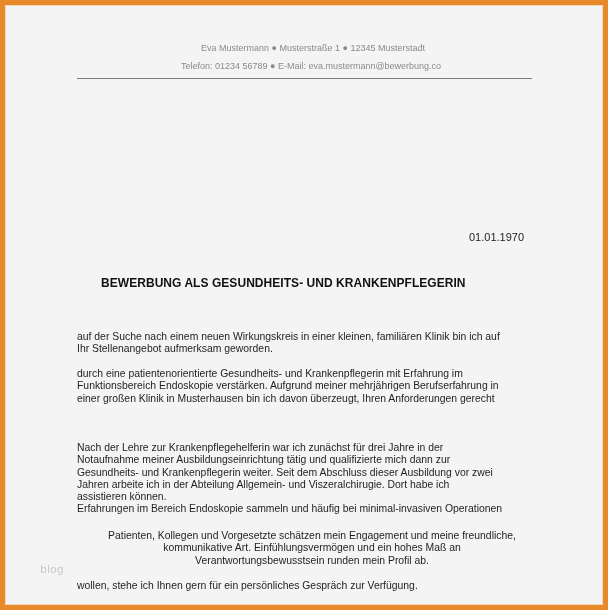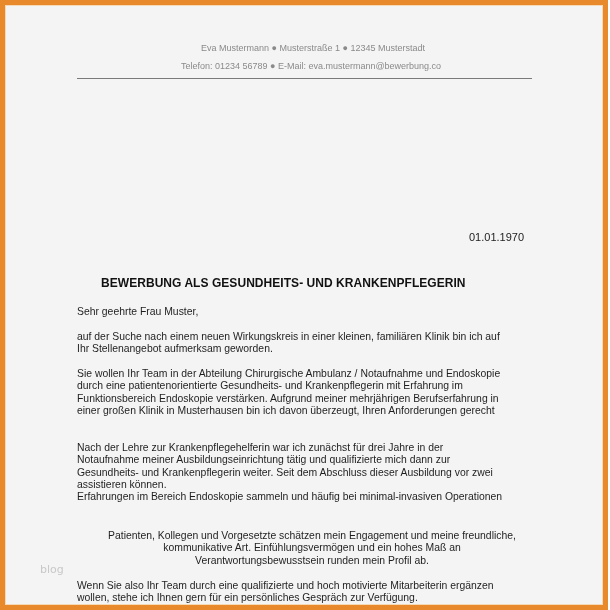--- a/index.html
+++ b/index.html
@@ -115,50 +115,46 @@
 
     <div class="header-line l1">Eva Mustermann ● Musterstraße 1 ● 12345 Musterstadt</div>
     <div class="header-line l2">Telefon: 01234 56789 ● E-Mail: eva.mustermann@bewerbung.co</div>
     <div class="divider"></div>
 
 
     <div class="date">01.01.1970</div>
 
     <div class="subject">BEWERBUNG ALS GESUNDHEITS- UND KRANKENPFLEGERIN</div>
 
-    <div class="body-text salutation">
-      <p>Sehr geehrte Frau Muster,</p>
-    </div>
 
     <div class="body-text p1">
       <span class="line">auf der Suche nach einem neuen Wirkungskreis in einer kleinen, familiären Klinik bin ich auf</span>
       <span class="line">Ihr Stellenangebot aufmerksam geworden.</span>
     </div>
 
     <div class="body-text p2">
-      <span class="line">Sie wollen Ihr Team in der Abteilung Chirurgische Ambulanz / Notaufnahme und Endoskopie</span>
       <span class="line">durch eine patientenorientierte Gesundheits- und Krankenpflegerin mit Erfahrung im</span>
       <span class="line">Funktionsbereich Endoskopie verstärken. Aufgrund meiner mehrjährigen Berufserfahrung in</span>
       <span class="line">einer großen Klinik in Musterhausen bin ich davon überzeugt, Ihren Anforderungen gerecht</span>
     </div>
 
     <div class="body-text p3">
       <span class="line">Nach der Lehre zur Krankenpflegehelferin war ich zunächst für drei Jahre in der</span>
       <span class="line">Notaufnahme meiner Ausbildungseinrichtung tätig und qualifizierte mich dann zur</span>
       <span class="line">Gesundheits- und Krankenpflegerin weiter. Seit dem Abschluss dieser Ausbildung vor zwei</span>
+      <span class="line">Jahren arbeite ich in der Abteilung Allgemein- und Viszeralchirugie. Dort habe ich</span>
       <span class="line">assistieren können.</span>
       <span class="line">Erfahrungen im Bereich Endoskopie sammeln und häufig bei minimal-invasiven Operationen</span>
     </div>
 
     <div class="body-text p4">
       <span class="line">Patienten, Kollegen und Vorgesetzte schätzen mein Engagement und meine freundliche,</span>
       <span class="line">kommunikative Art. Einfühlungsvermögen und ein hohes Maß an</span>
       <span class="line">Verantwortungsbewusstsein runden mein Profil ab.</span>
     </div>
 
     <div class="body-text p5">
-      <span class="line">Wenn Sie also Ihr Team durch eine qualifizierte und hoch motivierte Mitarbeiterin ergänzen</span>
       <span class="line">wollen, stehe ich Ihnen gern für ein persönliches Gespräch zur Verfügung.</span>
     </div>
 
     <div class="watermark">blog</div>
   </div>
 </div>
 
 </body></html>

